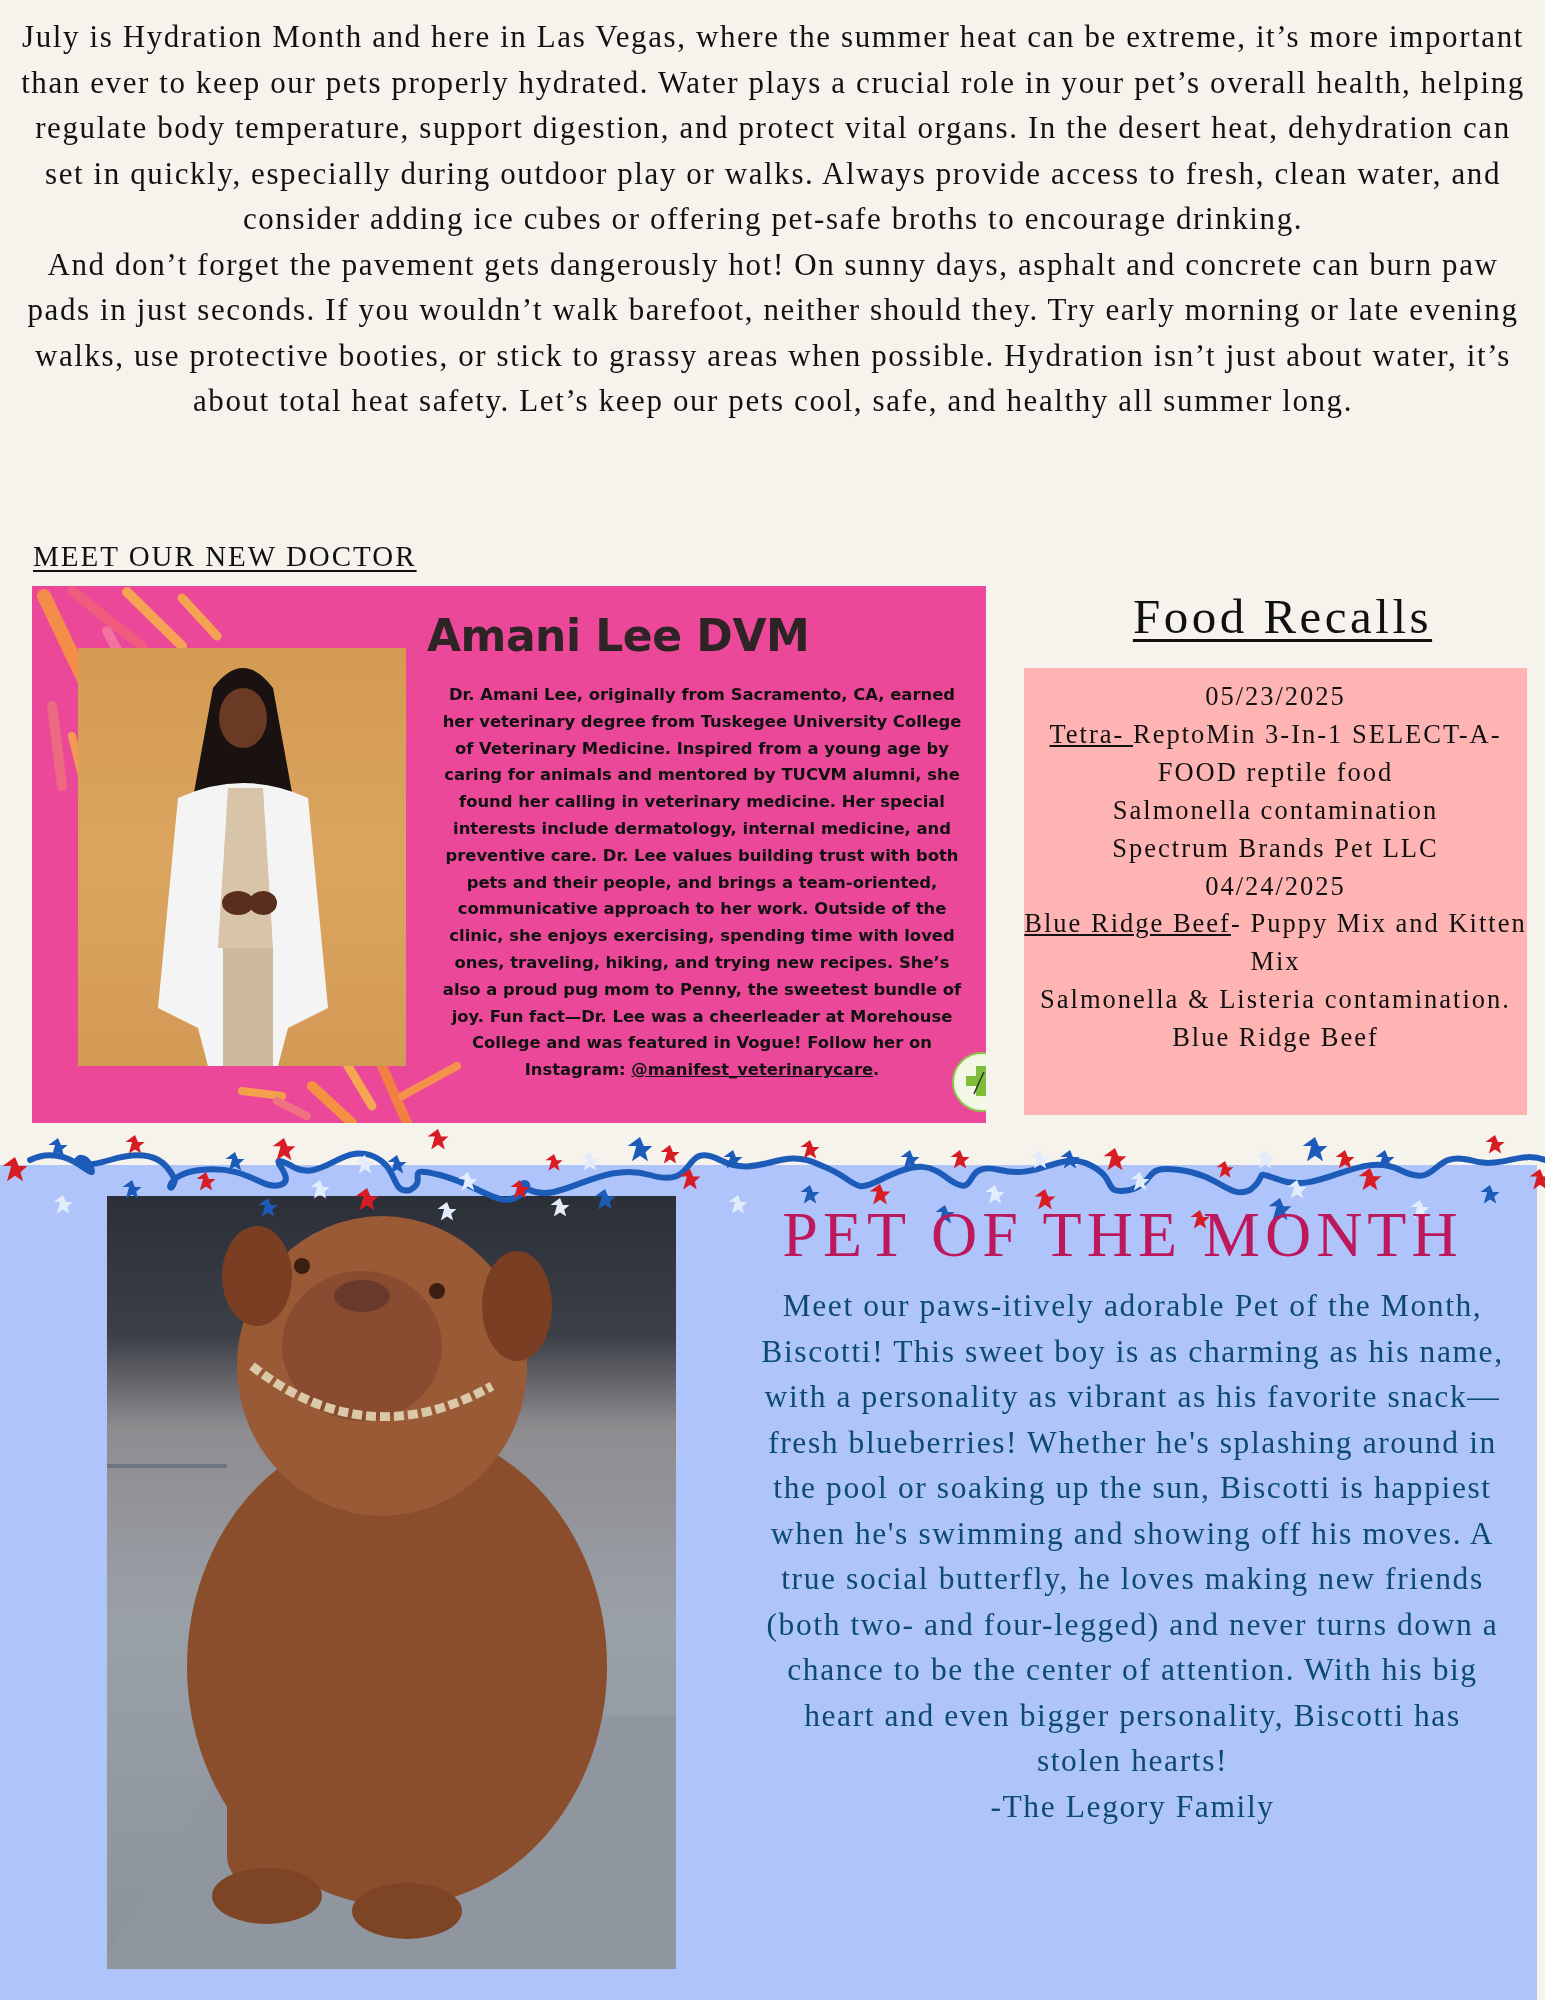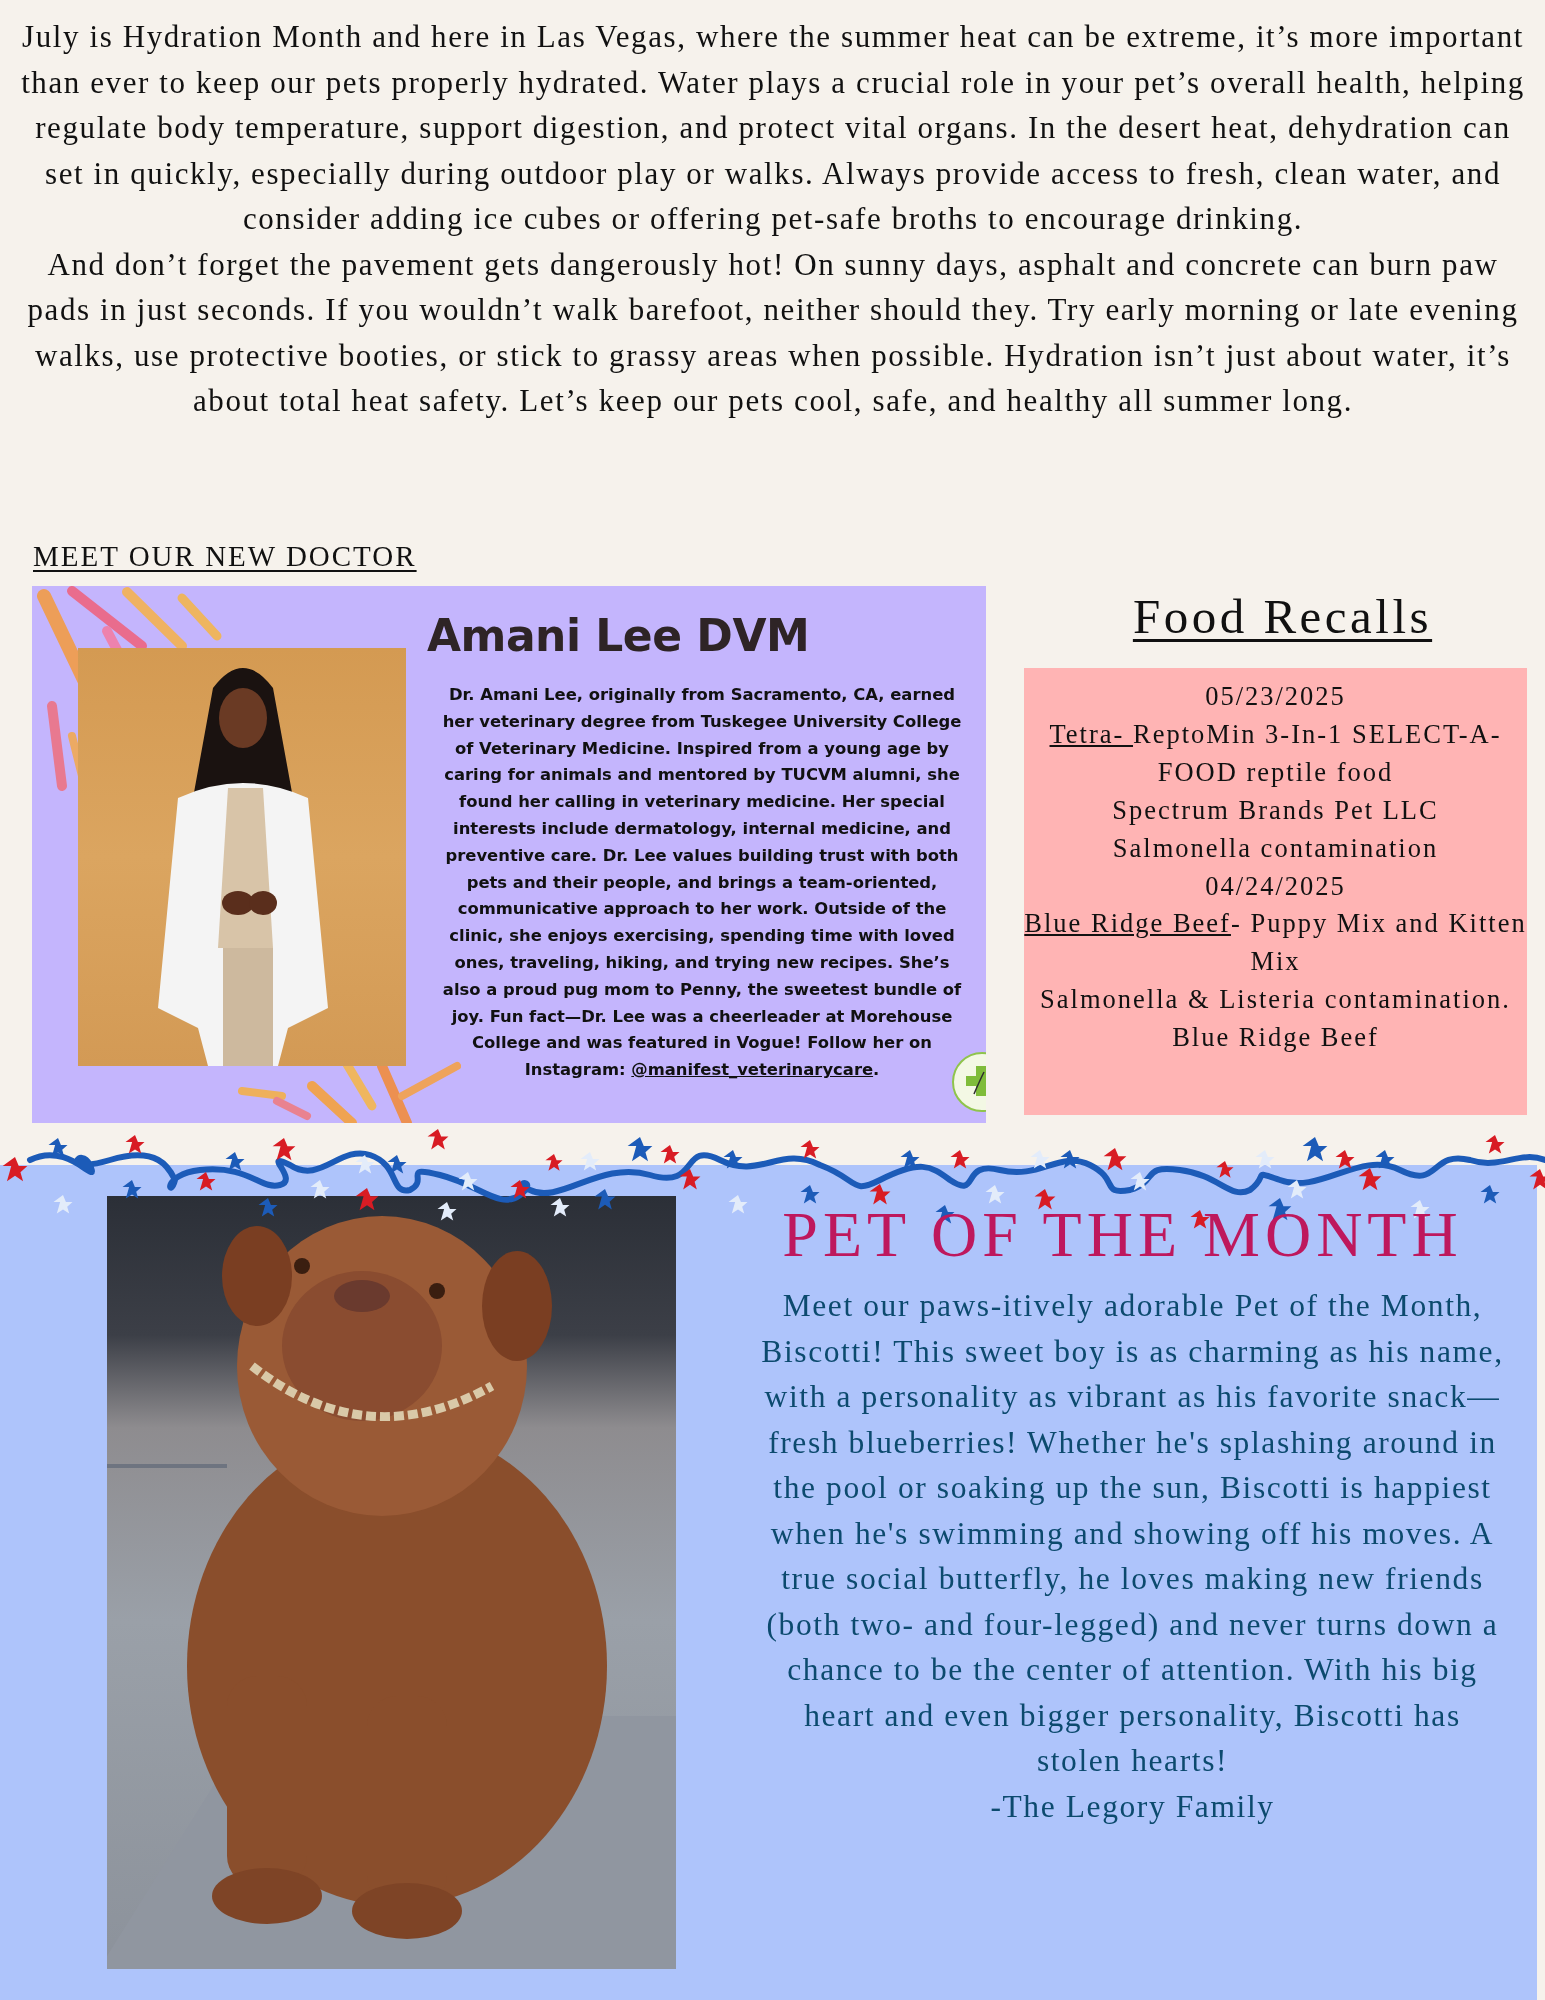--- a/index.html
+++ b/index.html
@@ -18,21 +18,21 @@
   }
   .intro p { margin: 0; }
   .section-label {
     position: absolute; left: 33px; top: 540px;
     font-family: "Liberation Serif", serif;
     font-size: 29px; letter-spacing: 2px;
     text-decoration: underline; text-decoration-thickness: 2px; text-underline-offset: 4px;
   }
   .doctor-card {
     position: absolute; left: 32px; top: 586px; width: 954px; height: 537px;
-    background: #c4b5fd; overflow: hidden;
+    background: #ec4899; overflow: hidden;
   }
   .doctor-photo {
     position: absolute; left: 46px; top: 62px; width: 328px; height: 418px;
     background: linear-gradient(180deg, #d49a52 0%, #dba560 50%, #d39a55 100%);
     overflow: hidden;
   }
   .doctor-name {
     position: absolute; left: 395px; top: 24px; width: 520px;
     font-family: "DejaVu Sans", sans-serif; font-weight: bold;
     font-size: 44px; color: #2e2426; letter-spacing: -0.5px;
@@ -144,22 +144,22 @@
   </div>
 </div>
 
 <div class="recalls-title">
   <span>Food Recalls</span>
 </div>
 <div class="recalls-box">
   <div>
     <div>05/23/2025</div>
     <div><span class="brand">Tetra- </span><span>ReptoMin 3-In-1 SELECT-A-FOOD reptile food</span></div>
+    <div>Salmonella contamination</div>
     <div>Spectrum Brands Pet LLC</div>
-    <div>Salmonella contamination</div>
   </div>
   <div>
     <div>04/24/2025</div>
     <div><span class="brand">Blue Ridge Beef</span><span>- Puppy Mix and Kitten Mix</span></div>
     <div>Salmonella &amp; Listeria contamination.</div>
     <div>Blue Ridge Beef</div>
   </div>
 </div>
 
 <div class="pet-panel"></div>

